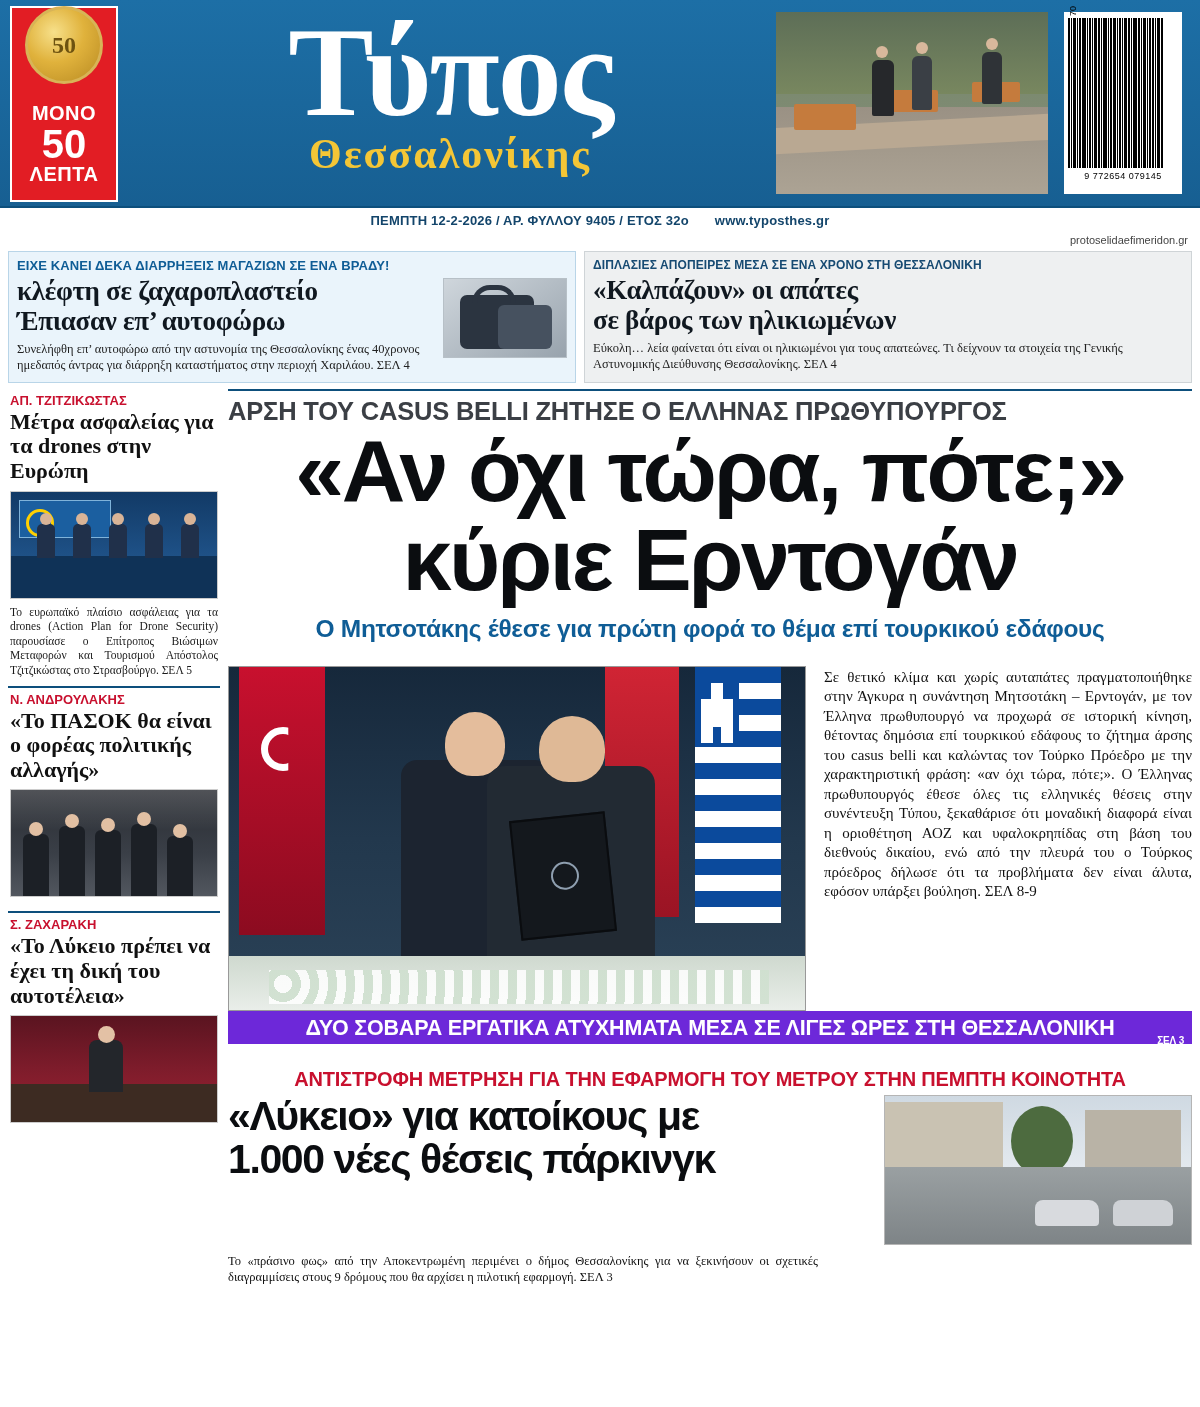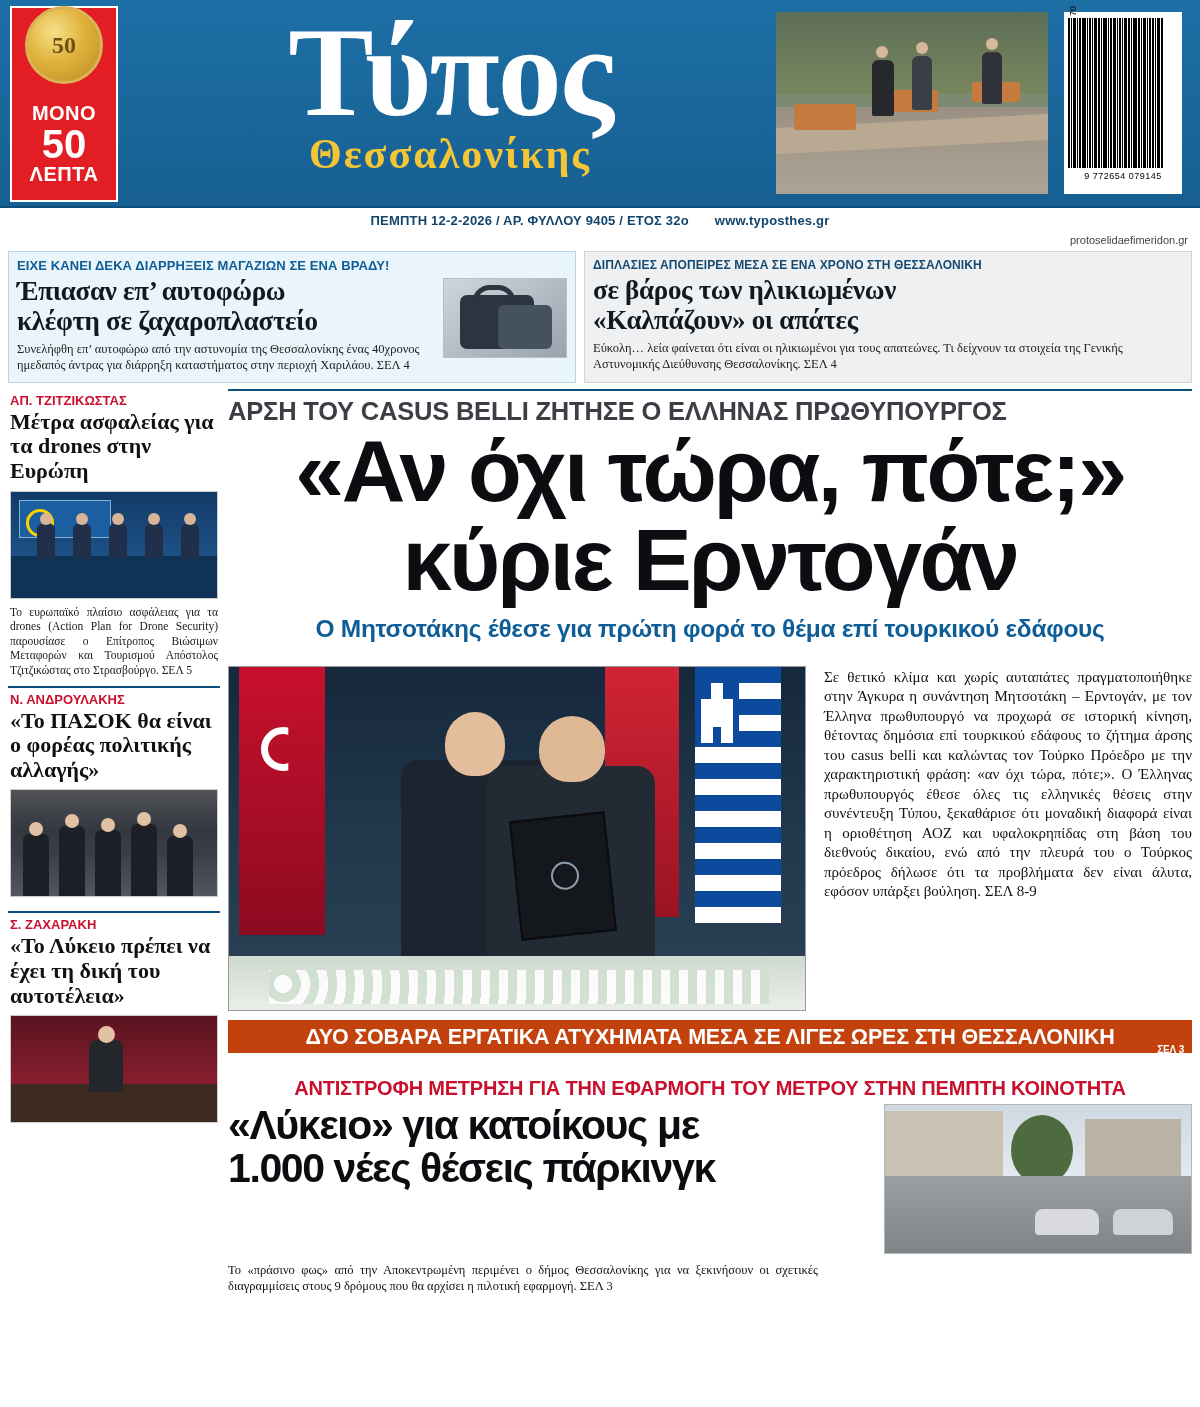--- a/index.html
+++ b/index.html
@@ -169,21 +169,21 @@
   .lp-folder:after{content:"";position:absolute;left:34px;top:44px;width:24px;height:24px;border:2px solid #8f9fb0;border-radius:50%;}
   .lp-flowers { position:absolute; left:0; right:0; bottom:0; height:54px; background:linear-gradient(180deg,#cfd9cf,#e9eee9); }
   .lp-flowers:after{content:"";position:absolute;left:40px;bottom:6px;width:500px;height:34px;background:repeating-radial-gradient(circle at 14px 14px,#ffffff 0 9px,#cfe0cf 9px 18px);opacity:.85;}
 
   .lead-text {
     flex:1; font-family:"Liberation Serif", serif; font-size:15px; line-height:1.3;
     color:#111; text-align:justify; padding-top:2px;
   }
 
   .redbar {
-    margin-top:9px; background:#c2410c; color:#fff; font-weight:bold;
+    background:#6d28d9; color:#fff; font-weight:bold;
     font-size:21.5px; text-align:center; padding:5px 8px 3px 8px; position:relative; letter-spacing:-.2px;
   }
   .redbar .sel { position:absolute; right:8px; bottom:-2px; font-size:10px; font-weight:bold; }
 
   .kicker2 {
     margin-top:24px; color:#c8102e; font-weight:bold; font-size:20px; text-align:center; letter-spacing:-.2px;
   }
   .bottom-row { display:flex; gap:10px; margin-top:4px; }
   .bottom-left { flex:1; }
   .bottom-head {
@@ -279,34 +279,34 @@
   <div class="mast-strip">
     <span>ΠΕΜΠΤΗ 12-2-2026 / ΑΡ. ΦΥΛΛΟΥ 9405 / ΕΤΟΣ 32ο</span>
     <span style="width:26px"></span>
     <span class="site">www.typosthes.gr</span>
   </div>
   <div class="source-line">protoselidaefimeridon.gr</div>
 
   <div class="teasers">
     <div class="teaser left">
       <div class="kicker">ΕΙΧΕ ΚΑΝΕΙ ΔΕΚΑ ΔΙΑΡΡΗΞΕΙΣ ΜΑΓΑΖΙΩΝ ΣΕ ΕΝΑ ΒΡΑΔΥ!</div>
+      <h2>κλέφτη σε ζαχαροπλαστείο</h2>
       <h2>Έπιασαν επ’ αυτοφώρω</h2>
-      <h2>κλέφτη σε ζαχαροπλαστείο</h2>
       <div class="teaser-photo">
         <div class="tp-bag"></div>
           <div class="tp-strap"></div>
           <div class="tp-bag2"></div>
       </div>
       <div class="body" style="width:410px">Συνελήφθη επ’ αυτοφώρω από την αστυνομία της Θεσσαλονίκης ένας 40χρονος ημεδαπός άντρας για διάρρηξη καταστήματος στην περιοχή Χαριλάου. ΣΕΛ 4</div>
     </div>
 
     <div class="teaser right">
       <div class="kicker">ΔΙΠΛΑΣΙΕΣ ΑΠΟΠΕΙΡΕΣ ΜΕΣΑ ΣΕ ΕΝΑ ΧΡΟΝΟ ΣΤΗ ΘΕΣΣΑΛΟΝΙΚΗ</div>
+      <h2>«Καλπάζουν» οι απάτες</h2>
       <h2>σε βάρος των ηλικιωμένων</h2>
-      <h2>«Καλπάζουν» οι απάτες</h2>
       <div class="body">Εύκολη… λεία φαίνεται ότι είναι οι ηλικιωμένοι για τους απατεώνες. Τι δείχνουν τα στοιχεία της Γενικής Αστυνομικής Διεύθυνσης Θεσσαλονίκης. ΣΕΛ 4</div>
     </div>
   </div>
 
   <div class="main">
 
     <div class="rail">
 
       <div class="rail-item">
         <div class="rail-kicker">ΑΠ. ΤΖΙΤΖΙΚΩΣΤΑΣ</div>

